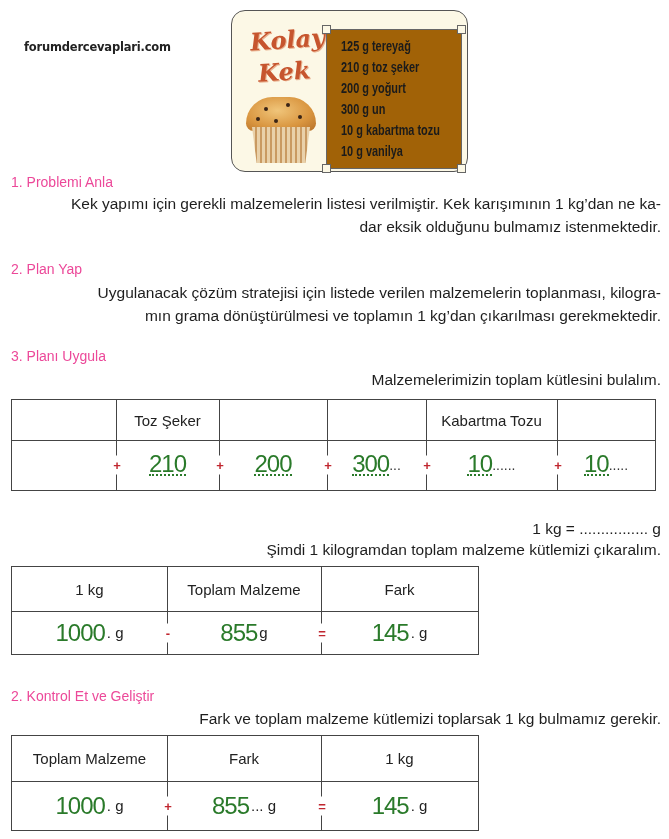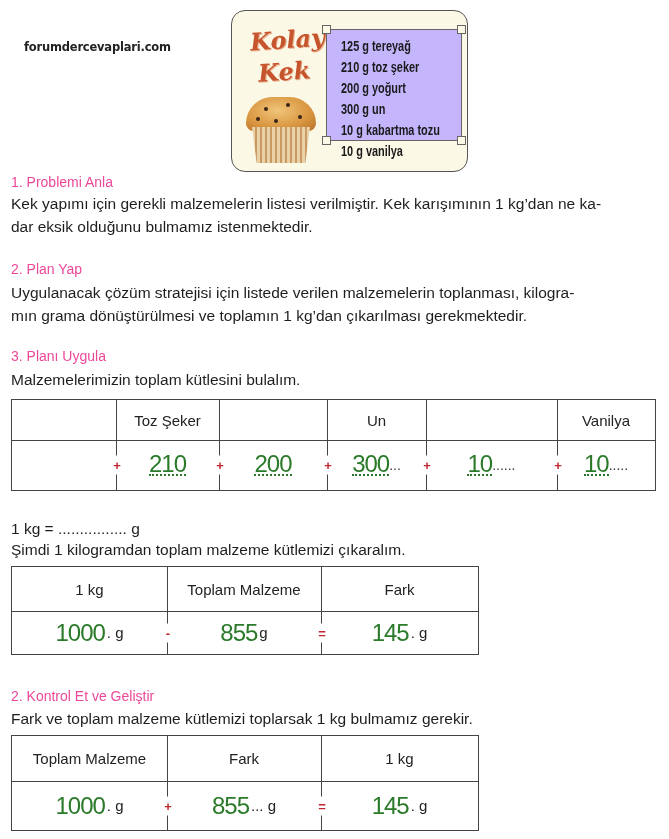--- a/index.html
+++ b/index.html
@@ -15,31 +15,31 @@
           color: #c6552e; text-shadow: 1px 1px 0 #e9b18f; }
   .kolay { left: 18px; top: 14px; font-size: 24px; transform: rotate(-4deg); }
   .kek { left: 26px; top: 46px; font-size: 24px; transform: rotate(-4deg); }
   .muffin { left: 14px; top: 86px; width: 70px; height: 66px; }
   .muffin-top { position: absolute; left: 0; top: 0; width: 70px; height: 34px; border-radius: 35px 35px 10px 10px;
           background: radial-gradient(ellipse at 45% 40%, #f0c57a 0%, #d9953f 60%, #b56f28 100%); }
   .chip { position: absolute; width: 4px; height: 4px; border-radius: 50%; background: #3a2416; }
   .muffin-cup { position: absolute; left: 6px; top: 30px; width: 58px; height: 36px;
           background: repeating-linear-gradient(90deg, #e9d1aa 0 3px, #c99a62 3px 5px);
           clip-path: polygon(0 0, 100% 0, 92% 100%, 8% 100%); }
-  .panel { left: 94px; top: 18px; width: 136px; height: 112px; background: #c4b5fd;
+  .panel { left: 94px; top: 18px; width: 136px; height: 140px; background: #a16207;
           border: 1.2px solid #666; box-sizing: border-box; }
   .panel .corner { position: absolute; width: 7px; height: 7px; border: 1.2px solid #666; background: #fcf8e6; }
   .panel .c-tl { left: -5px; top: -5px; } .panel .c-tr { right: -5px; top: -5px; }
   .panel .c-bl { left: -5px; bottom: -5px; } .panel .c-br { right: -5px; bottom: -5px; }
   .ing { position: absolute; left: 14px; font-family: "Liberation Sans", sans-serif; font-weight: bold;
           font-size: 14px; color: #1b1b1b; transform: scaleX(0.78); transform-origin: left center; white-space: nowrap; }
 
   
   .h { font-family: "Liberation Sans", sans-serif; font-size: 14px; color: #ec4899; left: 11px; }
-  .p { font-family: "Liberation Sans", sans-serif; font-size: 15.5px; color: #1e1e1e; left: 11px; line-height: 23px; width: 650px; white-space: nowrap; }
+  .p { font-family: "Liberation Sans", sans-serif; font-size: 15.5px; color: #1e1e1e; left: 11px; line-height: 23px; width: 650px; white-space: nowrap; text-align: right; }
 
   
   .tbl { position: absolute; border: 1.3px solid #444; box-sizing: border-box; background: #fff; }
   .hdr-row, .val-row { position: absolute; left: 0; right: 0; }
   .hdr-row { top: 0; border-bottom: 1.3px solid #444; }
   .cell { position: absolute; top: 0; bottom: 0; display: flex; align-items: center; justify-content: center;
           font-family: "Liberation Sans", sans-serif; font-size: 15px; color: #222; }
   .vline { position: absolute; width: 0; border-left: 1.3px solid #444; }
   .op { position: absolute; color: #c0262f; font-family: "Liberation Sans", sans-serif; font-size: 13px; font-weight: bold;
         transform: translate(-50%, -50%); background: #fff; padding: 2px 0; }
@@ -91,22 +91,21 @@
   <div>Uygulanacak çözüm stratejisi için listede verilen malzemelerin toplanması, kilogra-</div>
   <div>mın grama dönüştürülmesi ve toplamın 1 kg’dan çıkarılması gerekmektedir.</div>
 </div>
 
 <div class="abs h" style="top:348px">3. Planı Uygula</div>
 <div class="abs p" style="top:368px">Malzemelerimizin toplam kütlesini bulalım.</div>
 
 <div class="tbl" style="left:11px;top:399px;width:645px;height:92px">
   <div class="hdr-row" style="height:40px">
     <div class="cell" style="left:104px;width:103px">Toz Şeker</div>
-    <div class="cell" style="left:315px;width:99px">Un</div>
-    <div class="cell" style="left:545px;width:98px">Vanilya</div>
+    <div class="cell" style="left:414px;width:131px">Kabartma Tozu</div>
   </div>
   <div class="val-row" style="top:40px;height:50px">
     <div class="cell" style="left:104px;width:103px">
       <span class="hand dots">210</span>
     </div>
     <div class="cell" style="left:207px;width:108px">
       <span class="hand dots">200</span>
     </div>
     <div class="cell" style="left:315px;width:99px">
       <span class="hand dots">300</span>

